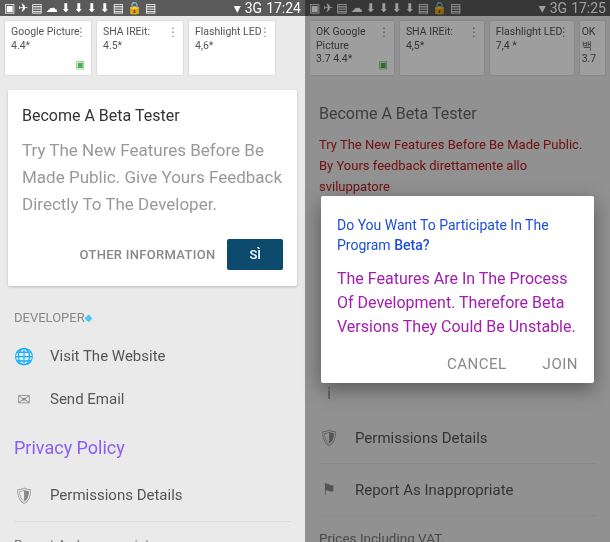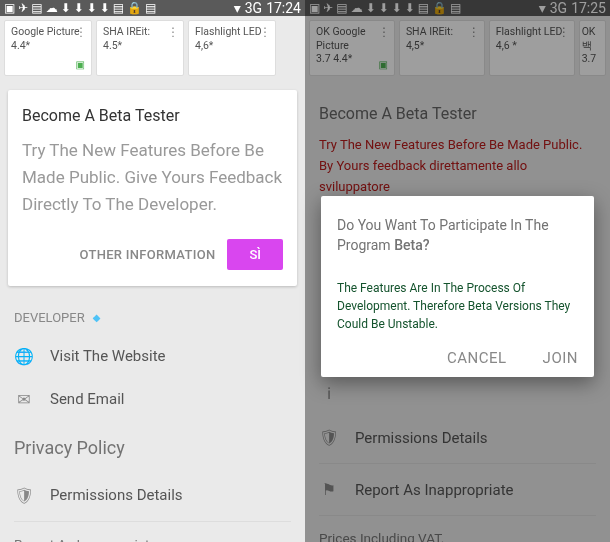--- a/index.html
+++ b/index.html
@@ -11,34 +11,34 @@
 .approw { display:flex; gap:4px; padding:4px; background:#eaeaea; }
 .appcard { background:#fff; border:1px solid #ddd; border-radius:2px; width:88px; height:56px; padding:4px 6px; position:relative; font-size:10.5px; color:#555; line-height:1.3; }
 .appcard .menu { position:absolute; top:4px; right:4px; color:#888; font-size:12px; }
 .appcard .badge { position:absolute; bottom:4px; right:6px; color:#4caf50; font-size:10px; }
 .appcard.narrow { width:28px; padding:4px 2px; overflow:hidden; }
 .betacard { margin:10px 8px; background:#fff; border-radius:2px; box-shadow:0 1px 3px rgba(0,0,0,0.2); padding:16px 14px; }
 .betacard h3 { font-size:16px; font-weight:400; color:#333; margin-bottom:12px; }
 .betacard p { font-size:17px; color:#999; line-height:1.6; margin-bottom:20px; }
 .betacard .actions { display:flex; justify-content:flex-end; align-items:center; gap:12px; }
 .btn-flat { font-size:13px; color:#888; font-weight:500; letter-spacing:0.3px; cursor:pointer; }
-.btn-primary { background:#d946ef; color:#fff; font-size:13px; font-weight:500; padding:8px 22px; border-radius:2px; cursor:pointer; }
+.btn-primary { background:#0c4a6e; color:#fff; font-size:13px; font-weight:500; padding:8px 22px; border-radius:2px; cursor:pointer; }
 .section { padding:0 14px; }
-.section-title { font-size:13px; color:#888; padding:14px 0 10px; font-weight:400; display:flex; align-items:center; gap:8px; }
+.section-title { font-size:13px; color:#888; padding:14px 0 10px; font-weight:400; display:flex; align-items:center; gap:0; }
 .section-title .expand { color:#4fc3f7; font-size:10px; }
 .listitem { display:flex; align-items:center; gap:16px; padding:12px 0; color:#555; font-size:15px; }
 .listitem .icon { width:20px; text-align:center; color:#888; font-size:16px; }
-.listitem.big { font-size:18px; color:#737373; padding:16px 0; }
+.listitem.big { font-size:18px; color:#8b5cf6; padding:16px 0; }
 .divider { height:1px; background:#ddd; margin:4px 0; }
 .footer-line { font-size:13.5px; color:#777; padding:10px 0; }
 .screen.dim::after { content:""; position:absolute; inset:0; background:rgba(0,0,0,0.38); pointer-events:none; }
 .dialog { position:absolute; left:16px; right:16px; top:196px; background:#fff; border-radius:2px; box-shadow:0 6px 20px rgba(0,0,0,0.4); padding:20px 16px 10px; z-index:10; }
-.dialog h4 { font-size:14px; font-weight:400; color:#737373; line-height:1.4; margin-bottom:24px; }
+.dialog h4 { font-size:14px; font-weight:400; color:#1d4ed8; line-height:1.4; margin-bottom:12px; }
 .dialog h4 b { font-weight:500; }
-.dialog p { font-size:12px; color:#14532d; line-height:1.5; margin-bottom:16px; }
+.dialog p { font-size:16px; color:#a21caf; line-height:1.5; margin-bottom:16px; }
 .dialog .dactions { display:flex; justify-content:flex-end; gap:36px; font-size:15px; color:#888; letter-spacing:0.5px; }
 .dialog .dactions span { cursor:pointer; }
 .screen2-content { padding:0 14px; }
 .screen2-content h3 { font-size:16px; color:#666; padding:24px 0 12px; font-weight:400; }
 .screen2-content .desc { font-size:13px; color:#b91c1c; line-height:1.6; }
 </style>
 </head>
 <body>
 
 <div class="screen">
@@ -124,21 +124,21 @@
       <span class="badge">▣</span>
     </div>
     <div class="appcard">
       <span class="menu">⋮</span>
       <div>SHA IREit:</div>
       <div>4,5*</div>
     </div>
     <div class="appcard">
       <span class="menu">⋮</span>
       <div>Flashlight LED</div>
-      <div>4,6 *</div>
+      <div>7,4 *</div>
     </div>
     <div class="appcard narrow">
       <div>OK 백</div>
       <div>3.7</div>
     </div>
   </div>
 
   <div class="screen2-content">
     <h3>Become A Beta Tester</h3>
     <p class="desc">Try The New Features Before Be Made Public. By Yours feedback direttamente allo sviluppatore</p>

